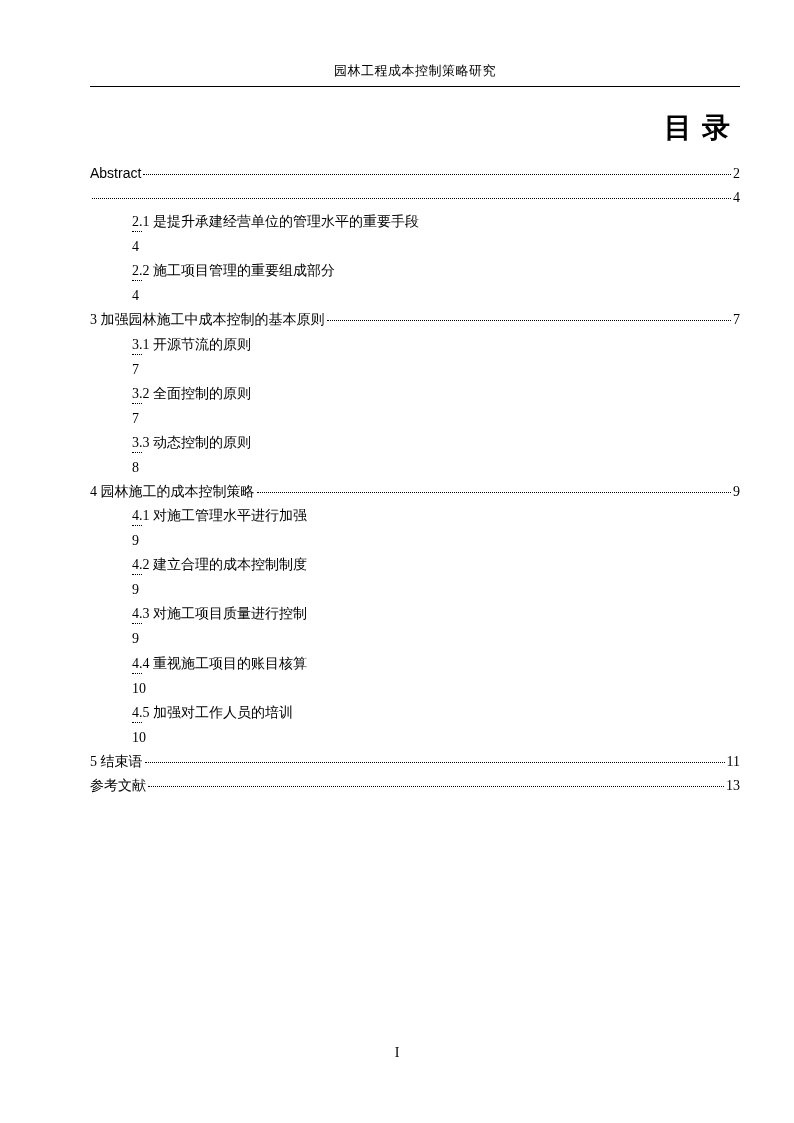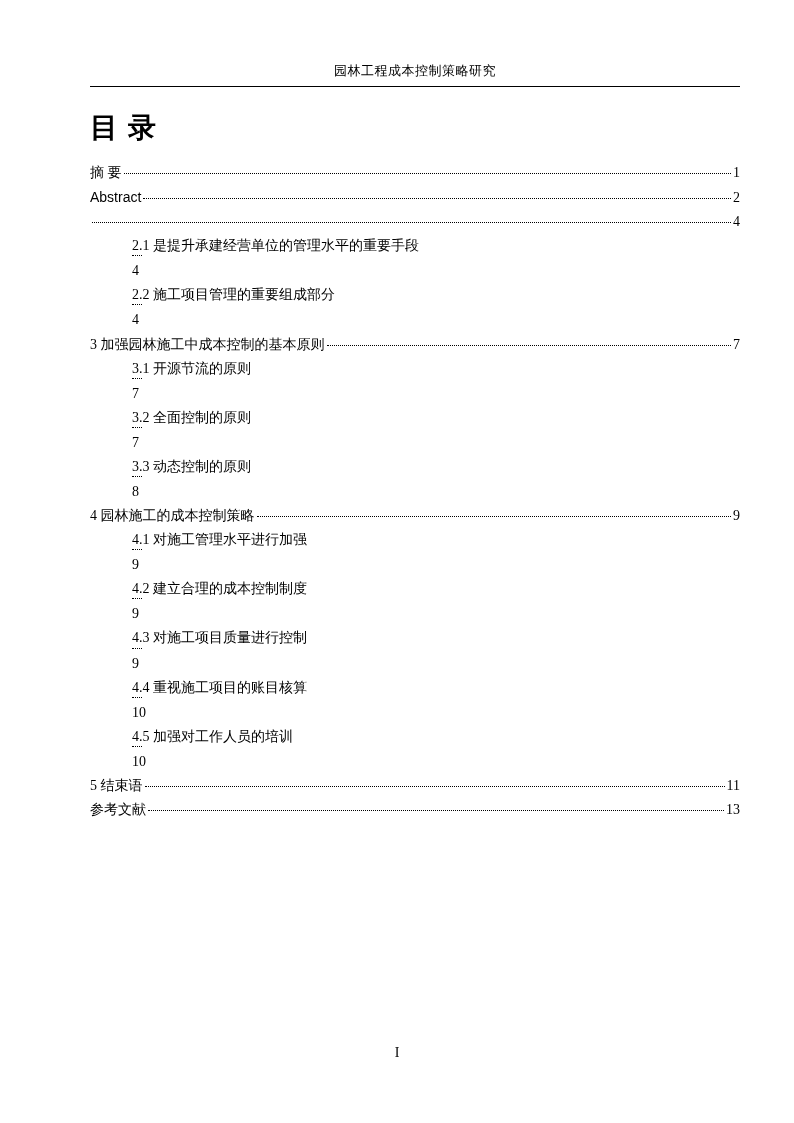--- a/index.html
+++ b/index.html
@@ -18,21 +18,21 @@
     text-align: center;
     font-size: 13px;
     letter-spacing: 0.5px;
     padding-bottom: 6px;
   }
   .header-rule {
     border-bottom: 1px solid #000;
     margin-bottom: 22px;
   }
   .toc-title {
-    text-align: left;
+    text-align: right;
     font-size: 28px;
     font-weight: bold;
     letter-spacing: 10px;
     margin-bottom: 14px;
   }
   .toc {
     font-size: 14px;
   }
   .toc-row {
     display: flex;
@@ -65,25 +65,20 @@
 </head>
 <body>
 
 <div class="page">
   <div class="header-title">园林工程成本控制策略研究</div>
   <div class="header-rule"></div>
 
   <div class="toc-title">目录</div>
 
   <div class="toc" id="toc">
-      <div class="toc-row">
-        <span class="toc-label">摘 要</span>
-        <span class="toc-dots"></span>
-        <span class="toc-page">1</span>
-      </div>
       <div class="toc-row">
         <span class="toc-label abstract">Abstract</span>
         <span class="toc-dots"></span>
         <span class="toc-page">2</span>
       </div>
       <div class="toc-row">
         <span class="toc-dots"></span>
         <span class="toc-page">4</span>
       </div>
       <div class="toc-row indent1">

